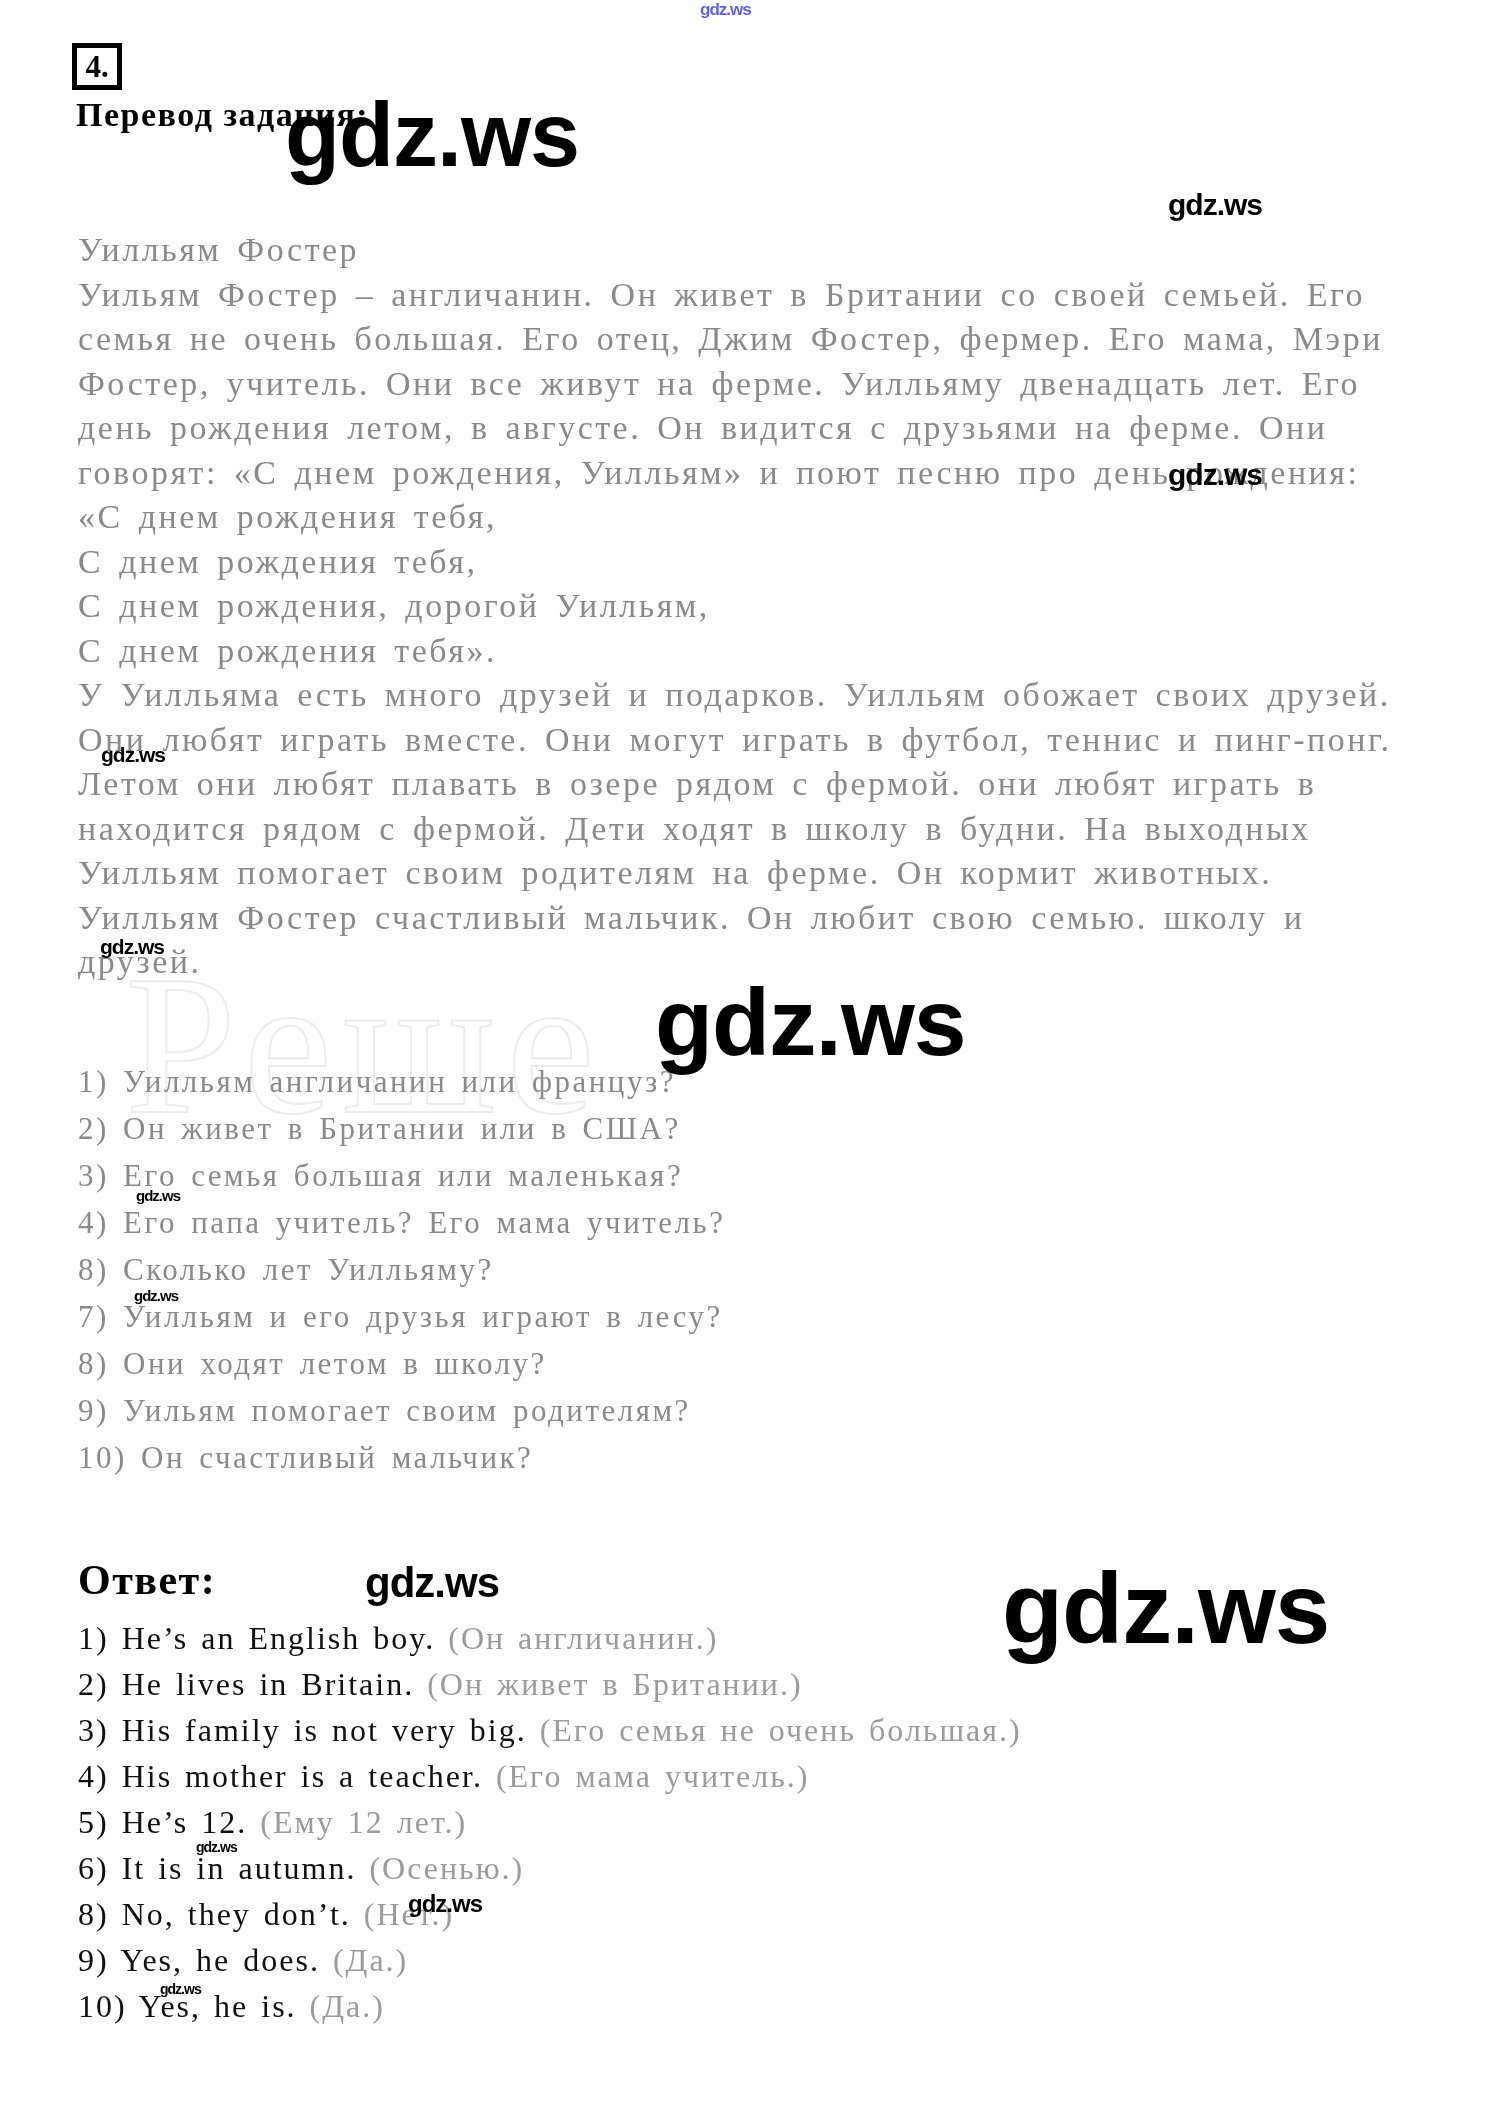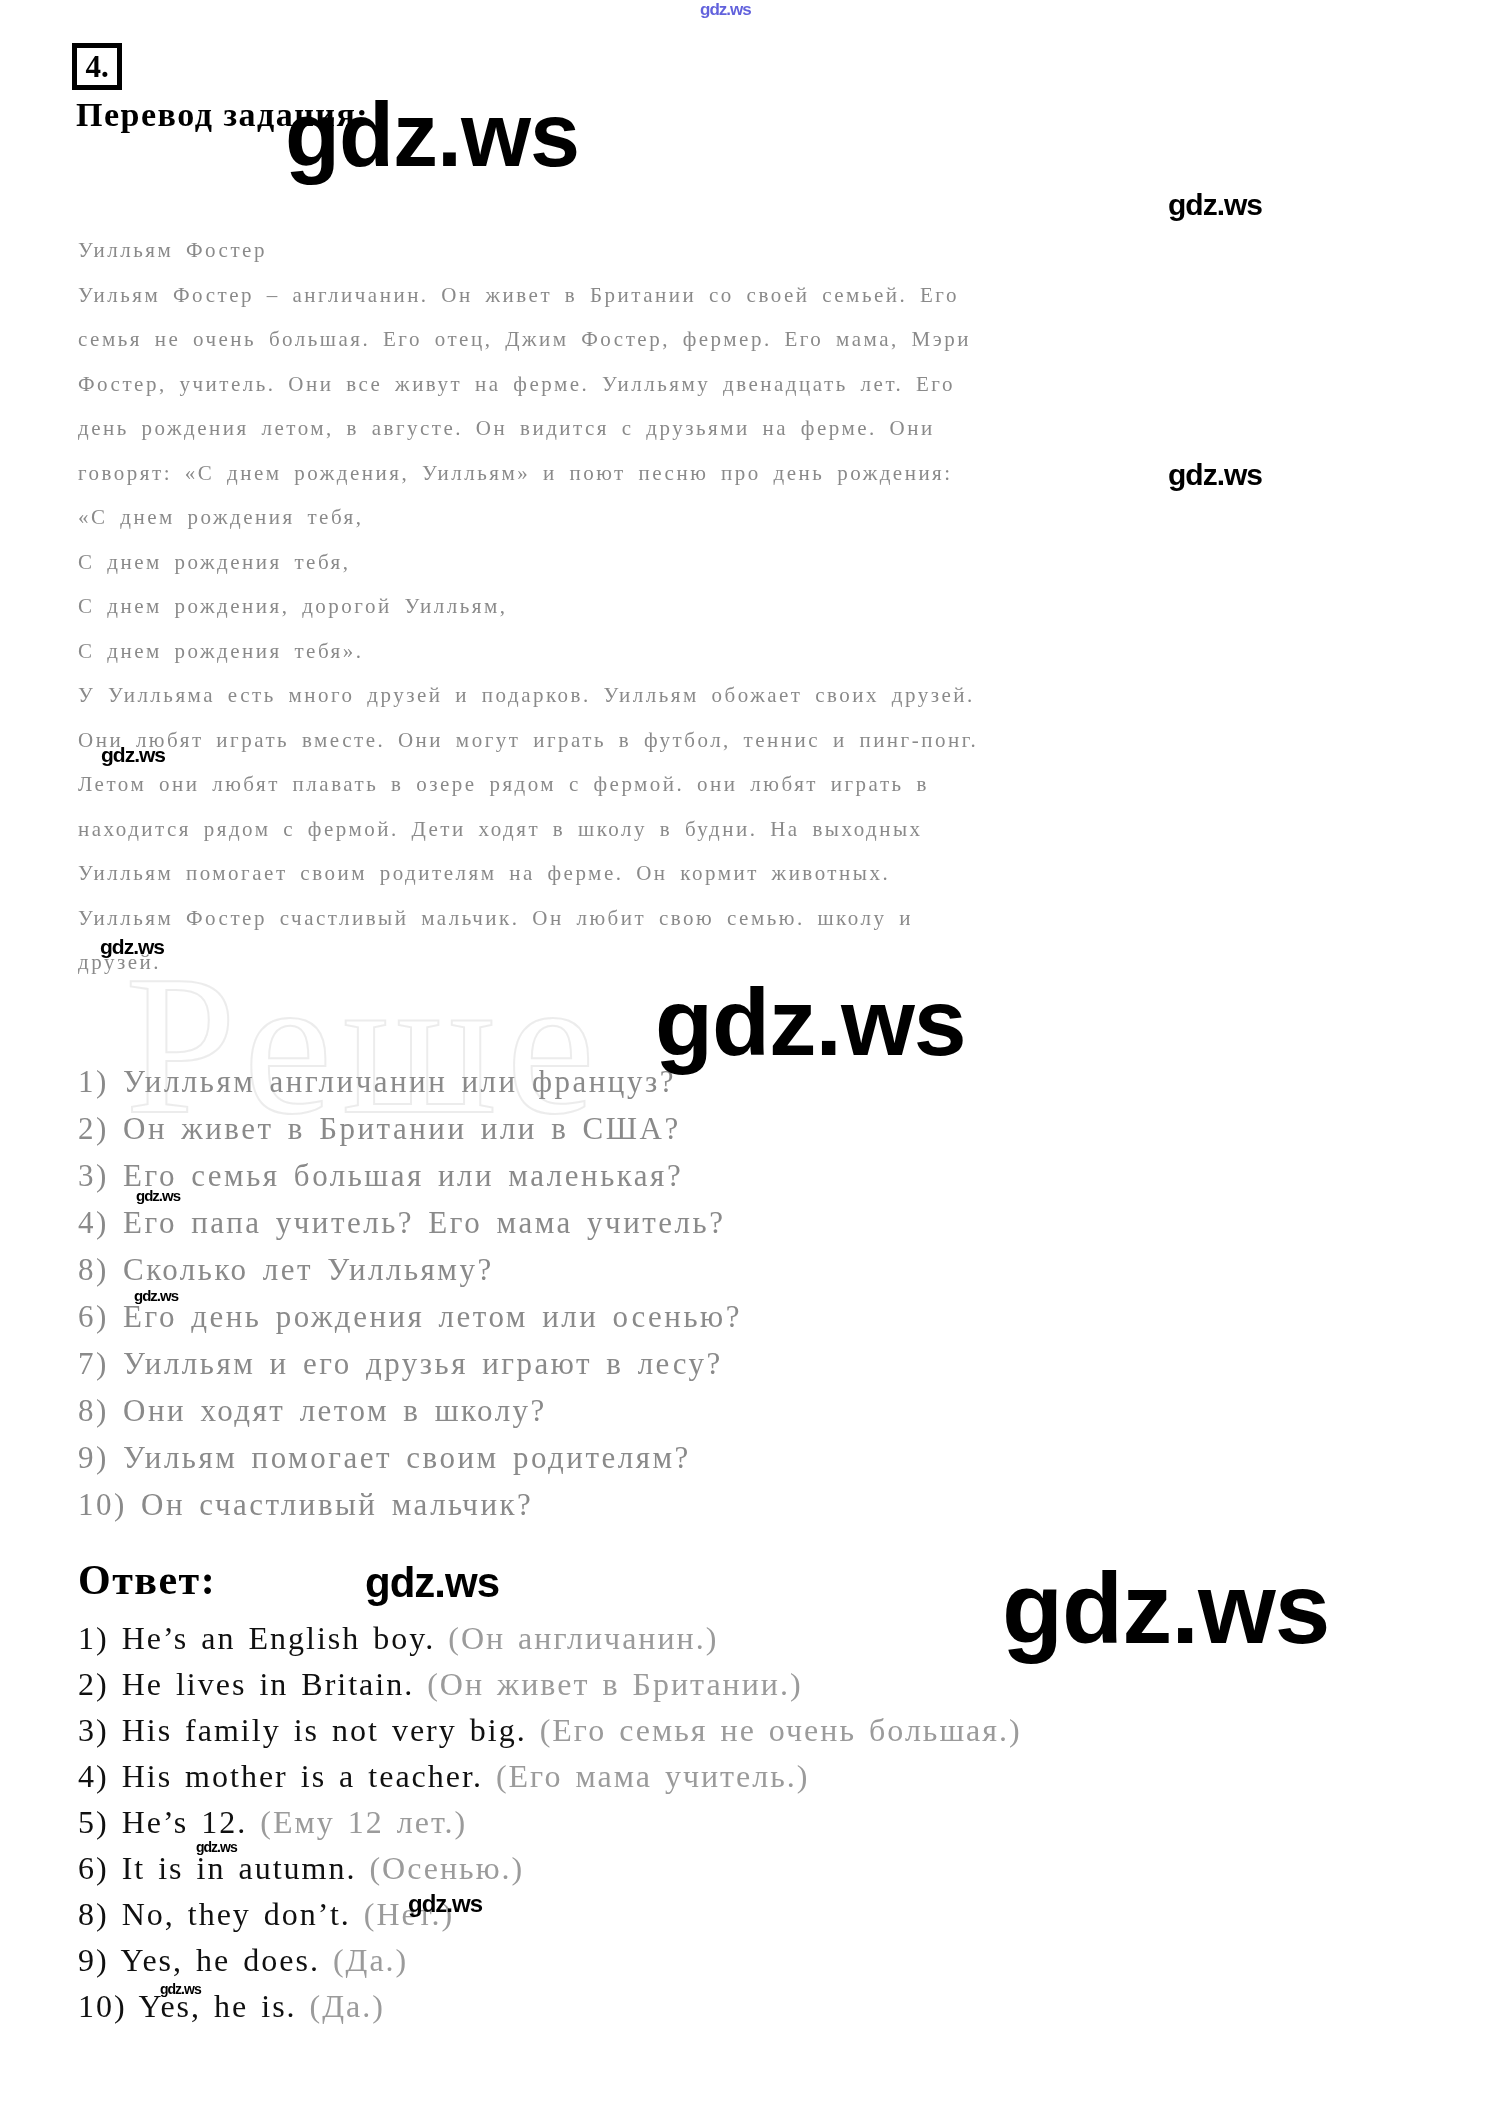--- a/index.html
+++ b/index.html
@@ -11,21 +11,21 @@
   #task-box{
     left:72px;top:43px;width:50px;height:47px;box-sizing:border-box;
     border:5px solid #000;display:flex;align-items:flex-start;justify-content:center;
     font-size:31px;font-weight:700;color:#000;z-index:2;line-height:38px;
   }
   #translation-heading{
     left:76px;top:96px;font-size:34px;font-weight:700;color:#000;
     letter-spacing:1.5px;z-index:2;
   }
   #paragraph{
-    left:78px;top:228px;width:1345px;font-size:21px;line-height:44.5px;
+    left:78px;top:228px;width:1345px;font-size:34px;line-height:44.5px;
     color:#8a8a8a;letter-spacing:2.5px;word-spacing:5px;z-index:2;
   }
   #questions{
     left:78px;top:1058px;width:1345px;font-size:31px;line-height:47px;
     color:#8a8a8a;letter-spacing:2.5px;word-spacing:4px;z-index:2;
   }
   #answer-heading{
     left:78px;top:1556px;font-size:42px;font-weight:700;color:#000;
     letter-spacing:1.5px;z-index:2;
   }
@@ -80,21 +80,20 @@
         <div class="tline">друзей.</div>
       </div>
   </div>
 
   <div id="questions" class="abs">
       <div class="qline">1) Уилльям англичанин или француз?</div>
       <div class="qline">2) Он живет в Британии или в США?</div>
       <div class="qline">3) Его семья большая или маленькая?</div>
       <div class="qline">4) Его папа учитель? Его мама учитель?</div>
       <div class="qline">8) Сколько лет Уилльяму?</div>
-      <div class="qline">6) Его день рождения летом или осенью?</div>
       <div class="qline">7) Уилльям и его друзья играют в лесу?</div>
       <div class="qline">8) Они ходят летом в школу?</div>
       <div class="qline">9) Уильям помогает своим родителям?</div>
       <div class="qline">10) Он счастливый мальчик?</div>
     </div>
 
   <div id="answer-heading" class="abs">Ответ:</div>
 
   <div id="answers" class="abs">
       <div class="aline"><span class="answer-en">1) He’s an English boy. </span><span class="answer-ru">(Он англичанин.)</span></div>

